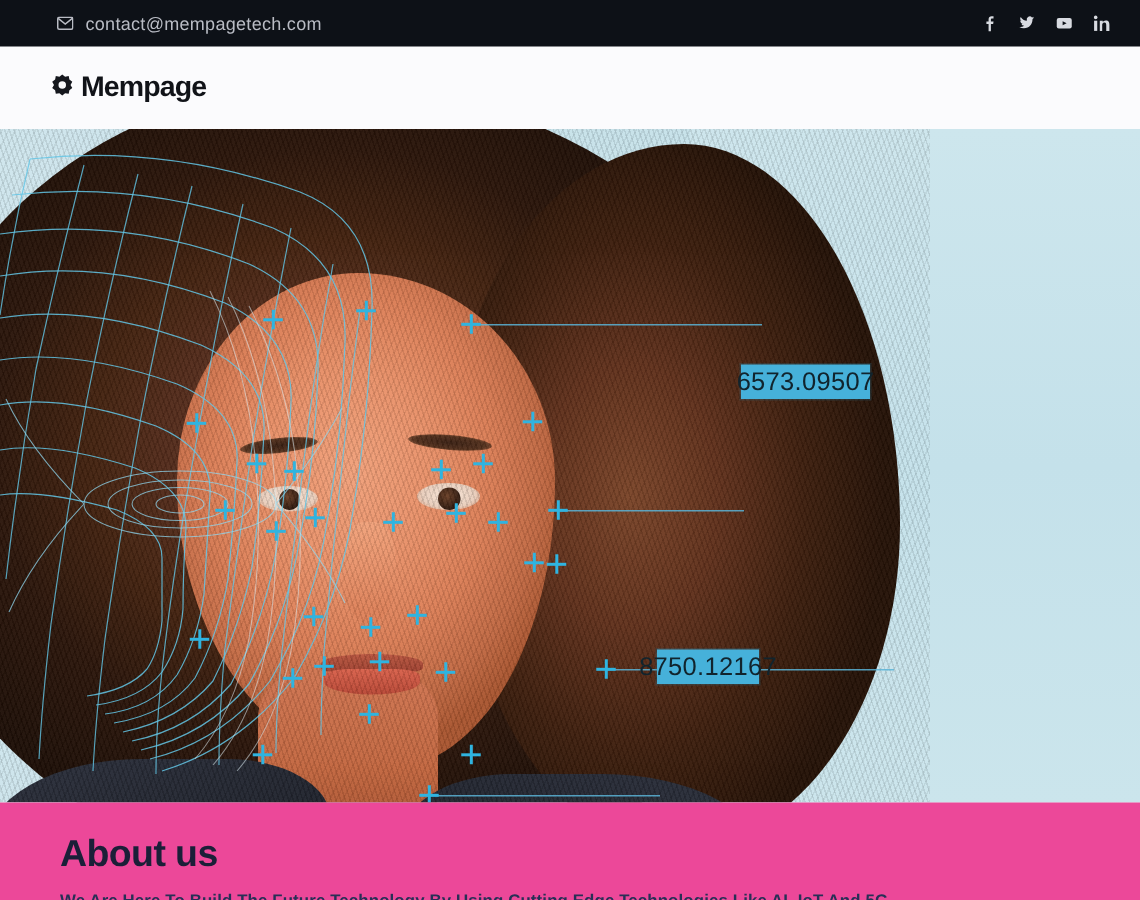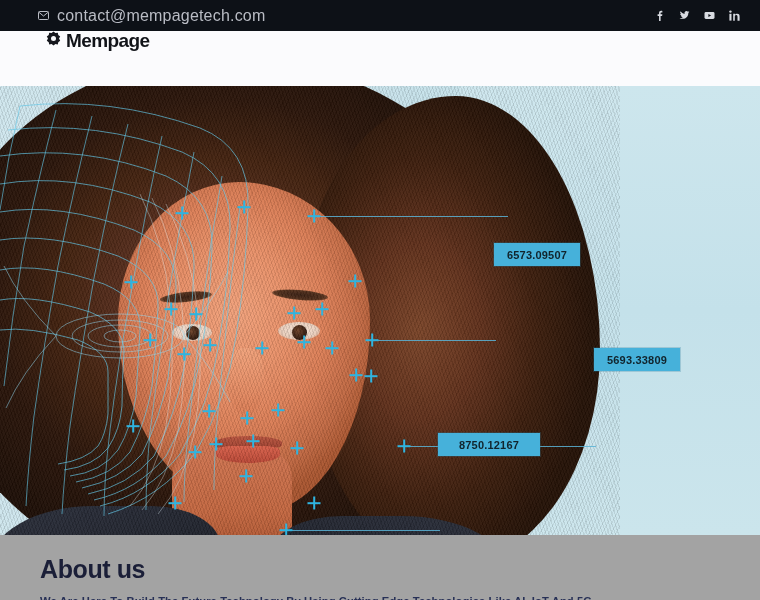--- a/index.html
+++ b/index.html
@@ -20,38 +20,38 @@
     width: 760px; height: 31px;
     background: #0d1117;
     display: flex; align-items: center;
     padding: 0 20px 0 38px;
     z-index: 40;
   }
   .topbar-email { display: flex; align-items: center; gap: 8px; }
   .mail-icon { width: 11px; height: 9px; position: relative; display: inline-block; }
   .mail-icon svg { display: block; }
   .topbar-email-text {
-    color: #b9bcc4; font-size: 16px; letter-spacing: .2px; white-space: nowrap;
+    color: #b9bcc4; font-size: 12px; letter-spacing: .2px; white-space: nowrap;
   }
   .topbar-spacer { flex: 1; }
   .socials { display: flex; align-items: center; gap: 14px; }
   .social-icon {
     color: #d8dbe1; font-size: 10px; line-height: 1;
     display: flex; align-items: center; justify-content: center;
     width: 11px; height: 11px;
   }
   .social-icon svg { display: block; }
 
   
   .navbar {
     position: absolute; top: 31px; left: 0;
     width: 760px; height: 55px;
     background: rgba(250,250,252,0.80);
-    display: flex; align-items: flex-start;
-    padding: 0 22px 0 44px;
+    display: flex; align-items: center;
+    padding: 0 22px 0 32px;
     z-index: 35;
   }
   .brand { display: flex; align-items: center; gap: 3px; }
   .brand-mark { width: 19px; height: 19px; display: block; }
   .brand-text {
     font-size: 19px; font-weight: bold; color: #111318;
     letter-spacing: -0.6px; line-height: 1;
   }
   .nav-spacer { flex: 1; }
   .nav-links { display: flex; align-items: center; gap: 27px; }
@@ -166,34 +166,34 @@
   .connector {
     position: absolute; height: 1px;
     background: rgba(90,180,215,0.85);
   }
 
   
   .badge {
     position: absolute;
     background: #46b1da;
     color: #11242d;
-    font-size: 11px; font-weight: bold;
+    font-size: 17px; font-weight: normal;
     letter-spacing: .2px;
     display: flex; align-items: center; justify-content: center;
     box-shadow: 0 0 0 1px rgba(40,120,150,0.25);
     white-space: nowrap;
   }
   .badge.id-badge {
     font-size: 15px; letter-spacing: 1px; font-weight: bold;
   }
 
   
   .about {
     position: absolute; top: 535px; left: 0; width: 760px; height: 65px;
-    background: #a3a3a3; padding: 22px 40px 0 40px;
+    background: #ec4899; padding: 22px 40px 0 40px;
   }
   .about-title {
     font-size: 25px; font-weight: bold; color: #1b1f38;
     letter-spacing: -0.4px; line-height: 1;
   }
   .about-sub {
     margin-top: 13px;
     font-size: 11.2px; font-weight: bold; color: #273056;
     letter-spacing: .1px; white-space: nowrap;
   }
@@ -346,22 +346,21 @@
     <div class="marker" style="left:195px; top:366px;"></div>
     <div class="marker" style="left:297px; top:362px;"></div>
     <div class="marker" style="left:404px; top:360px;"></div>
     <div class="marker" style="left:246px; top:390px;"></div>
     <div class="marker" style="left:175px; top:417px;"></div>
     <div class="marker" style="left:314px; top:417px;"></div>
     <div class="marker" style="left:286px; top:444px;"></div>
     <div class="marker" style="left:133px; top:340px;"></div>
 
     <div class="badge" style="left:494px; top:157px; width:86px; height:23px;">6573.09507</div>
-    <div class="badge" style="left:594px; top:262px; width:86px; height:23px;">5693.33809</div>
-    <div class="badge" style="left:438px; top:347px; width:102px; height:23px;text-align:right;">8750.12167</div>
+    <div class="badge" style="left:438px; top:347px; width:68px; height:23px;text-align:right;">8750.12167</div>
   </div>
 
   <div class="about">
     <div class="about-title">About us</div>
     <div class="about-sub">We Are Here To Build The Future Technology By Using Cutting Edge Technologies Like AI, IoT And 5G</div>
   </div>
 
 </div>
 
 </body></html>

